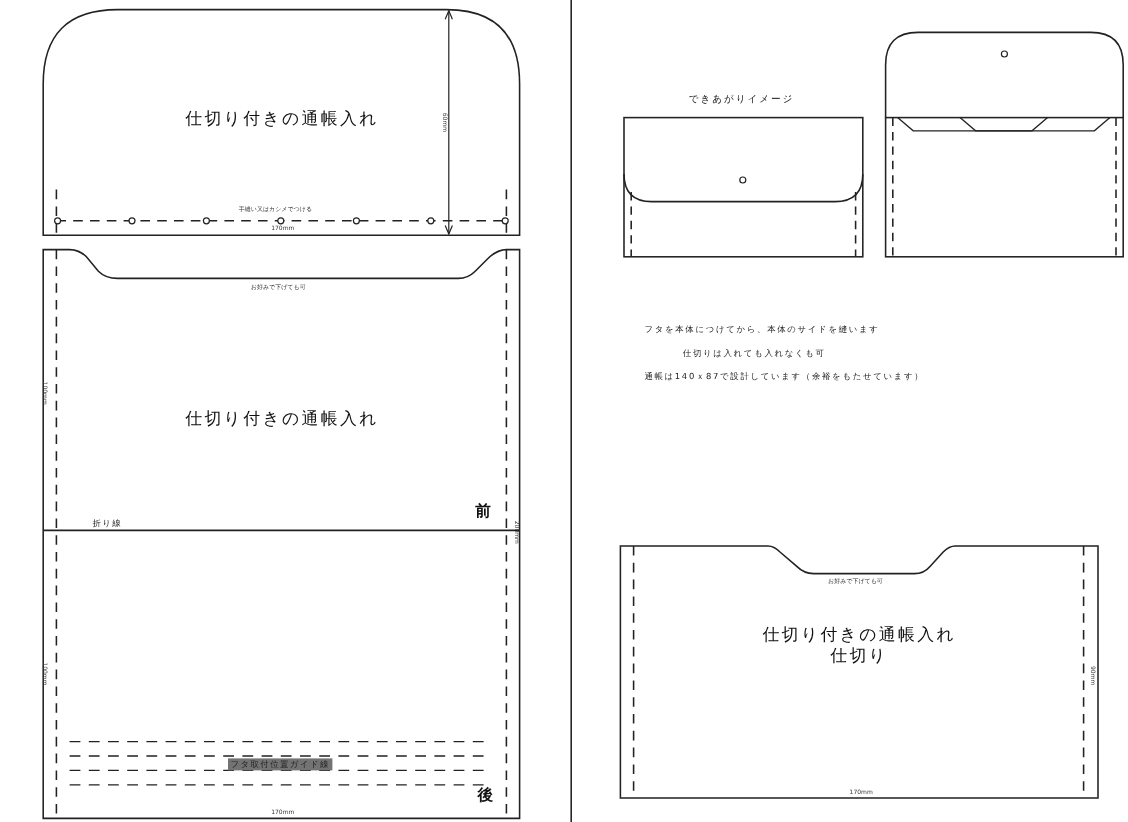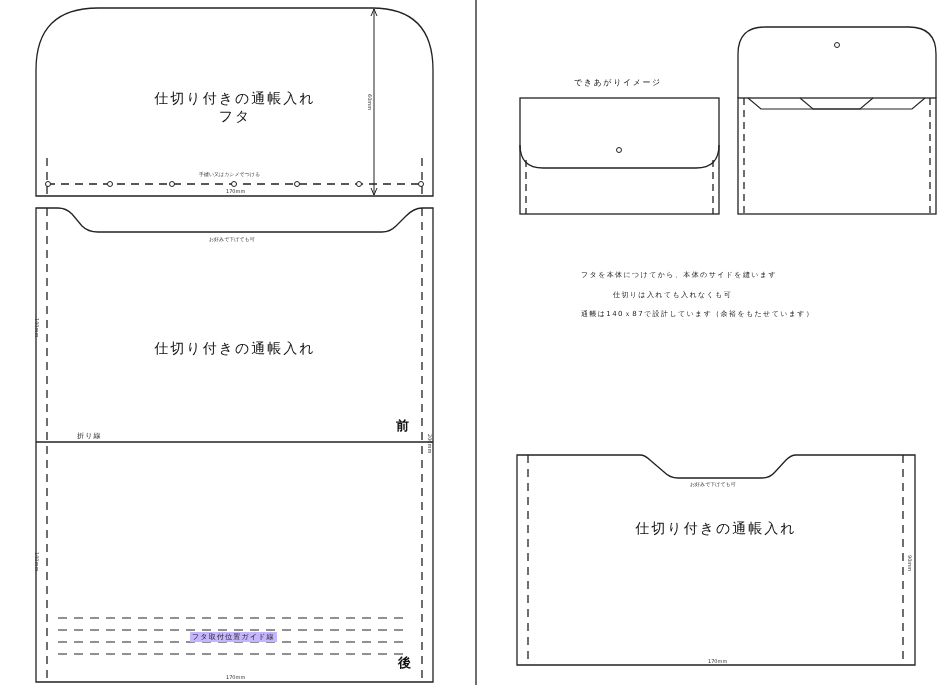--- a/index.html
+++ b/index.html
@@ -3,21 +3,21 @@
   <meta charset="utf-8">
   <style>
     html, body { margin: 0; padding: 0; background: #ffffff; }
     body { width: 940px; height: 685px; position: relative; overflow: hidden;
            font-family: "DejaVu Sans", sans-serif; color: #111; }
     svg.drawing { position: absolute; left: 0; top: 0; }
     .lbl { position: absolute; white-space: nowrap; color: #111; }
     .title { font-size: 14px; font-weight: normal; letter-spacing: 2px; text-align: center; }
     .tiny { font-size: 5px; color: #333; }
     .small { font-size: 7px; letter-spacing: 1.2px; color: #222; }
-    .note { font-size: 7px; letter-spacing: 1.4px; color: #222; margin-left: 44px; }
+    .note { font-size: 7px; letter-spacing: 1.4px; color: #222; }
     .mark { font-size: 13px; font-weight: bold; }
     .vert { writing-mode: vertical-rl; font-size: 5px; color: #333; }
   </style>
 </head>
 <body>
 
 <svg class="drawing" width="940" height="685" viewBox="0 0 940 685">
   <g fill="none" stroke="#222" stroke-width="1.3">
 
     <line x1="476" y1="0" x2="476" y2="685"></line>
@@ -66,43 +66,43 @@
     <line x1="930" y1="98" x2="930" y2="214" stroke-dasharray="7,5"></line>
 
     <path d="M517,455 L640,455 Q645,455 650,460 L664,472 Q670,478 678,478 L762,478 Q770,478 775,472 L786,460 Q791,455 796,455 L915,455 L915,665 L517,665 Z"></path>
     <line x1="528" y1="455" x2="528" y2="665" stroke-dasharray="8,6"></line>
     <line x1="903" y1="455" x2="903" y2="665" stroke-dasharray="8,6"></line>
   </g>
 </svg>
 
 <div class="lbl title" style="left:125px; top:90px; width:220px;">
   <div>仕切り付きの通帳入れ</div>
-  <div>フタ</div>
 </div>
 <div class="lbl tiny" style="left:199px; top:171px;">手縫い又はカシメでつける</div>
 <div class="lbl tiny" style="left:226px; top:188px;">170mm</div>
 <div class="lbl vert" style="left:367px; top:94px;">60mm</div>
 
 <div class="lbl tiny" style="left:209px; top:236px;">お好みで下げても可</div>
 <div class="lbl title" style="left:125px; top:340px; width:220px;">
   <div>仕切り付きの通帳入れ</div>
 </div>
 <div class="lbl small" style="left:77px; top:431px;font-family:Liberation Mono, monospace;">折り線</div>
 <div class="lbl mark" style="left:396px; top:417px;">前</div>
 <div class="lbl mark" style="left:398px; top:654px;">後</div>
-<div class="lbl small" style="left:190px; top:632px; background:#c4b5fd; padding:0 2px;">フタ取付位置ガイド線</div>
+<div class="lbl small" style="left:190px; top:632px; background:#737373; padding:0 2px;">フタ取付位置ガイド線</div>
 <div class="lbl vert" style="left:34px; top:318px;">100mm</div>
 <div class="lbl vert" style="left:34px; top:552px;">100mm</div>
 <div class="lbl vert" style="left:427px; top:434px;">200mm</div>
 <div class="lbl tiny" style="left:226px; top:674px;">170mm</div>
 
 <div class="lbl" style="left:574px; top:77px; font-size:8px; letter-spacing:1.6px;">できあがりイメージ</div>
 
 <div class="lbl note" style="left:537px; top:270px;">フタを本体につけてから、本体のサイドを縫います</div>
 <div class="lbl note" style="left:569px; top:290px;">仕切りは入れても入れなくも可</div>
 <div class="lbl note" style="left:537px; top:309px;text-align:right;">通帳は140ｘ87で設計しています（余裕をもたせています）</div>
 
 <div class="lbl tiny" style="left:690px; top:481px;">お好みで下げても可</div>
 <div class="lbl title" style="left:606px; top:520px; width:220px;">
   <div>仕切り付きの通帳入れ</div>
+  <div>仕切り</div>
 </div>
 <div class="lbl vert" style="left:907px; top:555px;">90mm</div>
 <div class="lbl tiny" style="left:708px; top:658px;">170mm</div>
 
 </body></html>

